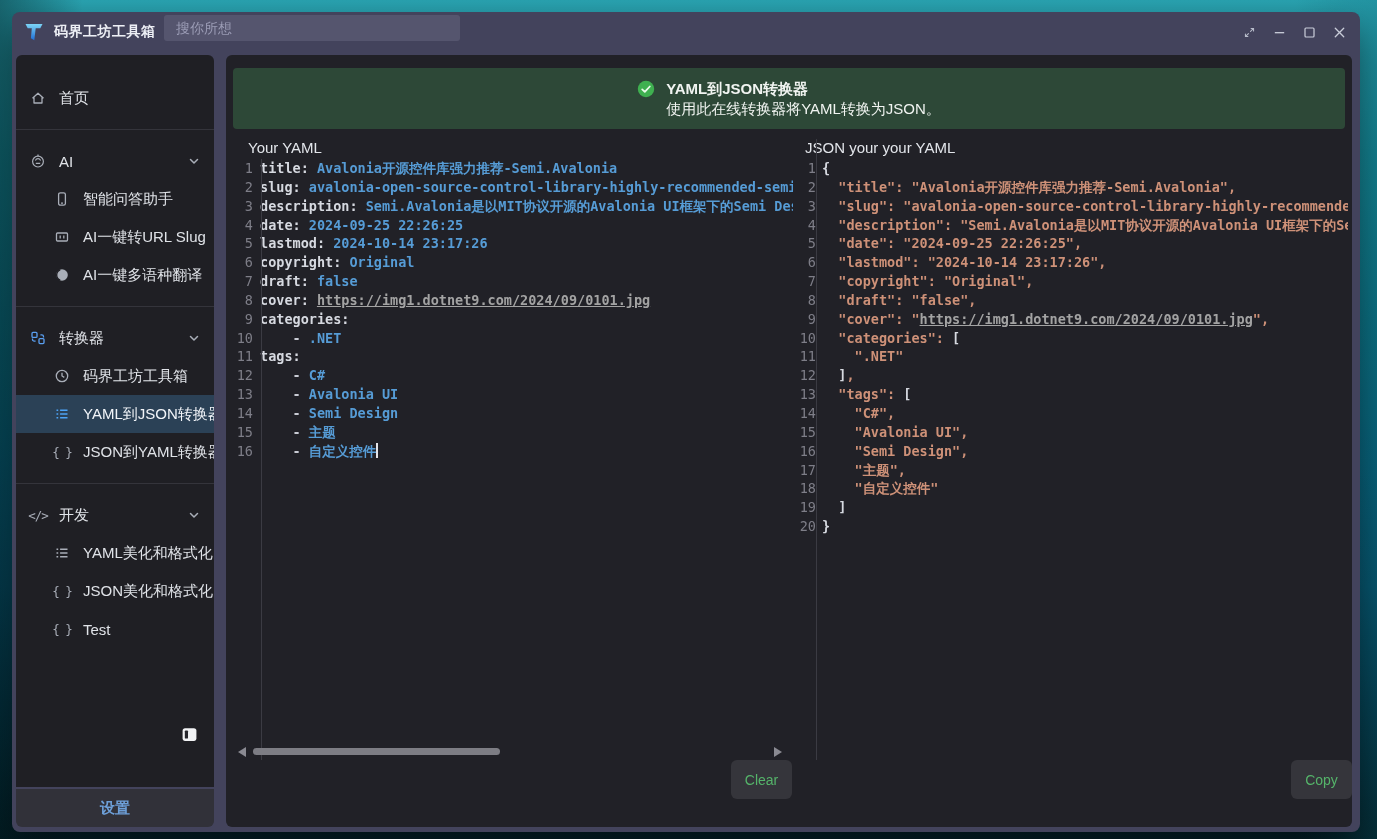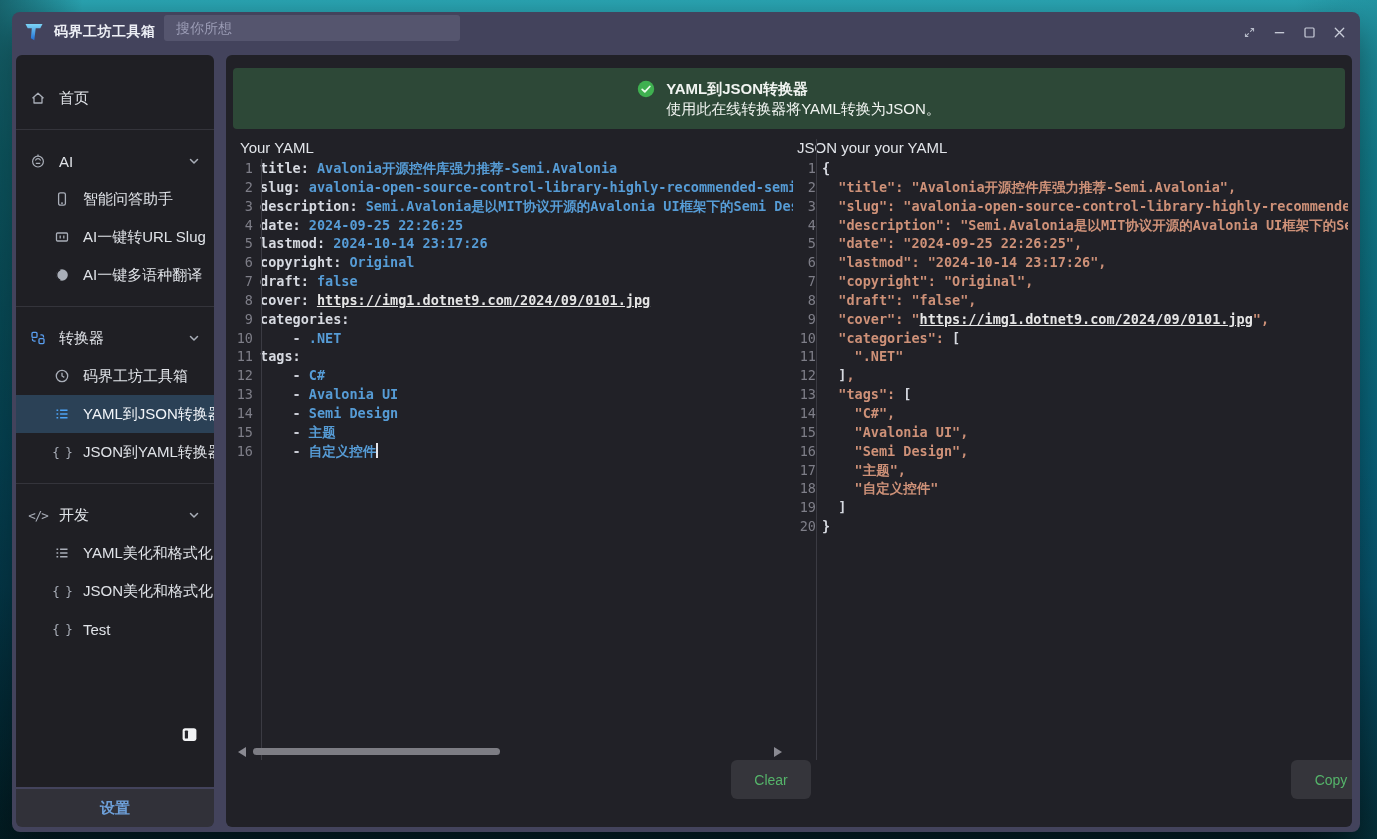--- a/index.html
+++ b/index.html
@@ -59,21 +59,21 @@
     background:#212127;border-radius:6px;overflow:hidden;
   }
   .banner{
     position:absolute;left:7px;top:13px;width:1112px;height:61px;
     background:#2d4837;border-radius:4px;
     display:flex;align-items:center;justify-content:center;gap:11px;
   }
   .banner-icon{width:18px;height:18px;margin-top:-19px;}
   .banner-text{display:flex;flex-direction:column;line-height:20px;color:#f1f4f1;font-size:15px;}
   .banner-title{font-weight:700;}
-  .pane-label{position:absolute;top:84px;font-size:15px;color:#e2e5ea;}
+  .pane-label{position:absolute;top:84px;font-size:15px;color:#e2e5ea;margin-left:8px;}
   #yaml-label{left:14px;}
   #json-label{left:571px;}
   
   .editor{
     position:absolute;top:104px;height:601px;overflow:hidden;
     font-family:"DejaVu Sans Mono",monospace;font-size:13.5px;font-weight:700;
     line-height:18.85px;white-space:pre;
   }
   #yaml-editor{left:7px;width:560px;}
   #json-editor{left:566px;width:556px;}
@@ -83,29 +83,29 @@
   .code{padding-left:7px;}
   #json-editor .code{padding-left:6px;}
   .vline{position:absolute;width:1px;background:#3b3b43;}
   #vline-left{left:34.5px;top:104px;height:601px;}
   #vline-right{left:590px;top:84px;height:621px;}
   .tk-k{color:#d6d9e0;}
   .tk-v{color:#569cd6;}
   .tk-p{color:#c9ccd4;}
   .tk-b{color:#d6d9e0;}
   .tk-s{color:#ce9178;}
-  .tk-l{color:#e5e5e5;text-decoration:underline;margin-top:7px;}
+  .tk-l{color:#a3a3a3;text-decoration:underline;margin-top:7px;}
   .caret{display:inline-block;width:2px;height:15px;background:#e4e4e8;vertical-align:-2px;}
   
   .tri{position:absolute;width:0;height:0;border-top:5px solid transparent;border-bottom:5px solid transparent;}
   .tri-left{left:12px;top:692px;border-right:8px solid #8a8a92;}
   .tri-right{left:548px;top:692px;border-left:8px solid #8a8a92;}
   .hthumb{position:absolute;left:27px;top:693px;width:247px;height:7px;background:#7d7d84;border-radius:3.5px;}
   .action-btn{
-    position:absolute;top:705px;width:80px;height:39px;
+    position:absolute;top:705px;width:61px;height:39px;
     background:#35353b;border:none;border-radius:6px;
     color:#55b46a;font-size:14px;font-family:inherit;
   }
   #clear-btn{left:505px;}
   #copy-btn{left:1065px;}
 </style>
 </head>
 <body>
 
 <div class="window">

